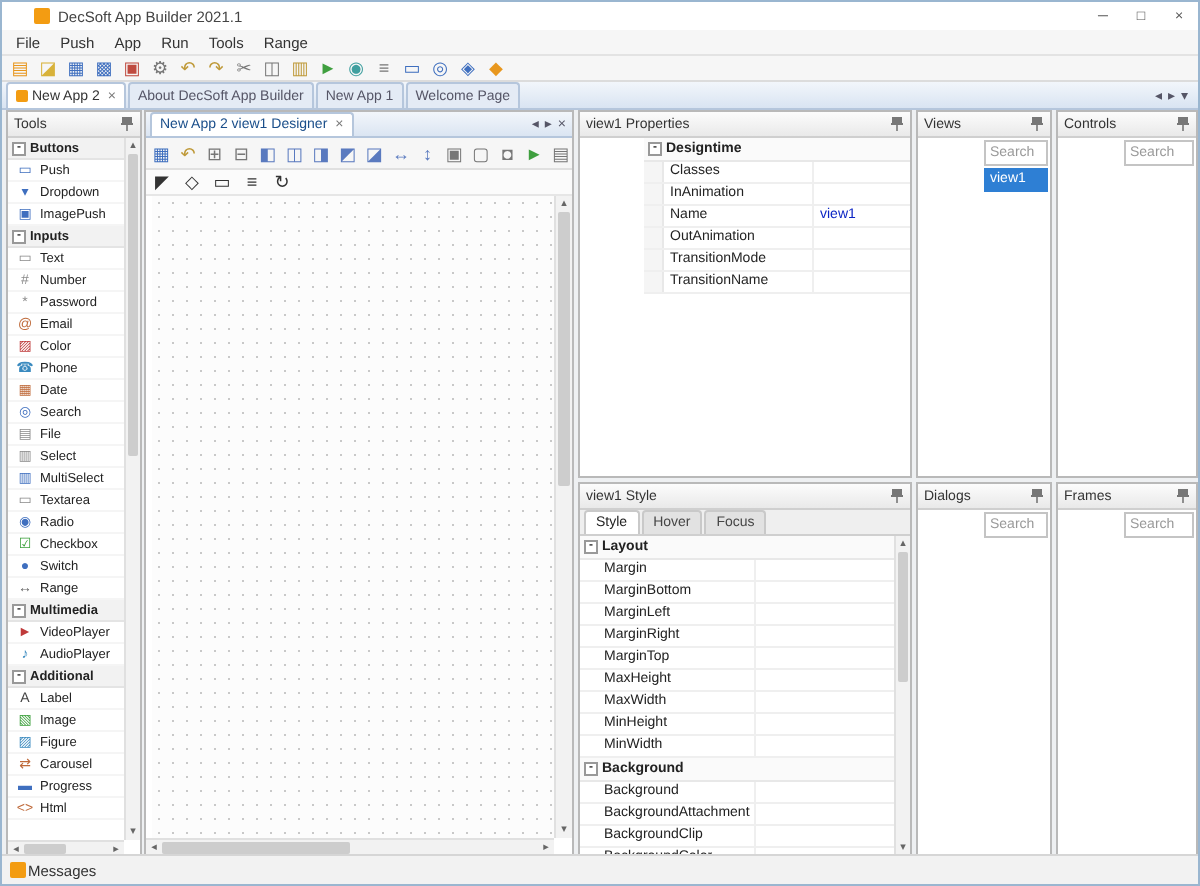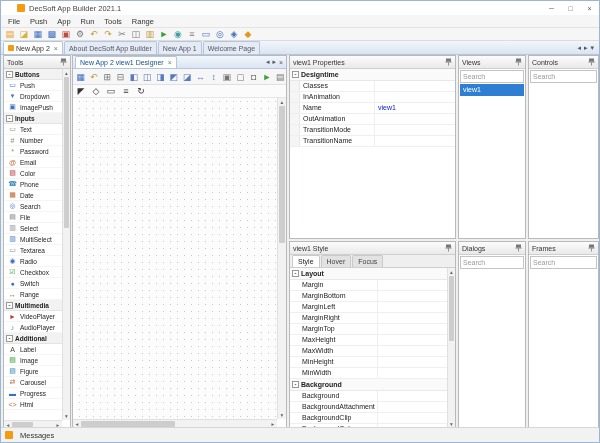--- a/index.html
+++ b/index.html
@@ -23,21 +23,21 @@
   .app-tab{display:flex;align-items:center;gap:2px;height:13px;padding:0 4px;font-size:7px;color:#556;background:#e4ebf5;border:1px solid #b5c6dc;border-bottom:none;border-radius:2px 2px 0 0;margin-right:1px;white-space:nowrap;}
   .app-tab.active{background:#fff;color:#333;}
   .tab-dot{width:6px;height:6px;background:#f39c12;border-radius:1px;flex:none;}
   .tab-close{font-size:7px;color:#777;margin-left:2px;}
   .tabbar-controls{margin-left:auto;display:flex;gap:3px;align-items:center;padding:0 3px 2px 0;}
   .tb-small{font-size:7px;color:#556;}
   
   .panel{position:absolute;border:1px solid #b9b9b9;background:#fff;}
   .panel-header{height:13px;background:linear-gradient(#fcfcfc,#e9e9e9);border-bottom:1px solid #cfcfcf;display:flex;align-items:center;padding:0 3px;font-size:7px;color:#333;}
   .pin{margin-left:auto;display:flex;align-items:center;}
-  .panel-body{position:absolute;left:0;right:0;top:13px;bottom:0;overflow:hidden;background:#fff;}
+  .panel-body{position:absolute;left:0;right:0;top:13px;bottom:0;overflow:hidden;background:#fff;padding-left:32px;}
   .expander{width:7px;height:7px;border:1px solid #999;background:#fff;font-size:6px;line-height:5px;text-align:center;color:#333;flex:none;}
   
   .scroll-v{background:#f2f2f2;border-left:1px solid #e0e0e0;display:flex;flex-direction:column;align-items:stretch;}
   .scroll-v .arrow{height:8px;line-height:8px;font-size:5.5px;color:#666;text-align:center;}
   .scroll-v .track{flex:1;position:relative;}
   .scroll-v .thumb{position:absolute;left:1px;right:1px;top:0;height:45%;background:#cdcdcd;border-radius:1px;}
   .scroll-h{background:#f2f2f2;border-top:1px solid #e0e0e0;display:flex;align-items:stretch;}
   .scroll-h .arrow{width:8px;font-size:5.5px;color:#666;text-align:center;line-height:8px;}
   .scroll-h .track{flex:1;position:relative;}
   .scroll-h .thumb{position:absolute;top:1px;bottom:1px;left:0;width:50%;background:#cdcdcd;border-radius:1px;}
@@ -78,21 +78,21 @@
   .style-value{flex:1;}
   
   .views-panel{left:457px;top:54px;width:68px;height:184px;}
   .controls-panel{left:527px;top:54px;width:71px;height:184px;}
   .dialogs-panel{left:457px;top:240px;width:68px;height:188px;}
   .frames-panel{left:527px;top:240px;width:71px;height:188px;}
   .search-input{display:block;width:calc(100% - 2px);margin:1px;height:13px;border:1px solid #c4c4c4;font-size:7px;padding:0 2px;color:#444;font-family:inherit;background:#fff;}
   .search-input::placeholder{color:#999;}
   .list-item.selected{height:12px;line-height:12px;background:#2e7fd4;color:#fff;font-size:7px;padding-left:3px;margin:0 1px;}
   
-  .statusbar{position:absolute;left:0;right:0;bottom:0;height:15px;background:#f2f2f2;border-top:1px solid #d6d6d6;display:flex;align-items:center;gap:7px;padding-left:4px;font-size:7.5px;color:#333;}
+  .statusbar{position:absolute;left:0;right:0;bottom:0;height:15px;background:#f2f2f2;border-top:1px solid #d6d6d6;display:flex;align-items:center;gap:1px;padding-left:4px;font-size:7.5px;color:#333;}
   .status-icon{width:8px;height:8px;background:#f39c12;border-radius:1px;flex:none;}
 </style>
 </head>
 <body>
 
 <div class="titlebar">
   <span class="app-icon"></span>
   <span class="title-text">DecSoft App Builder 2021.1</span>
   <div class="win-controls">
     <span class="win-btn">─</span>

